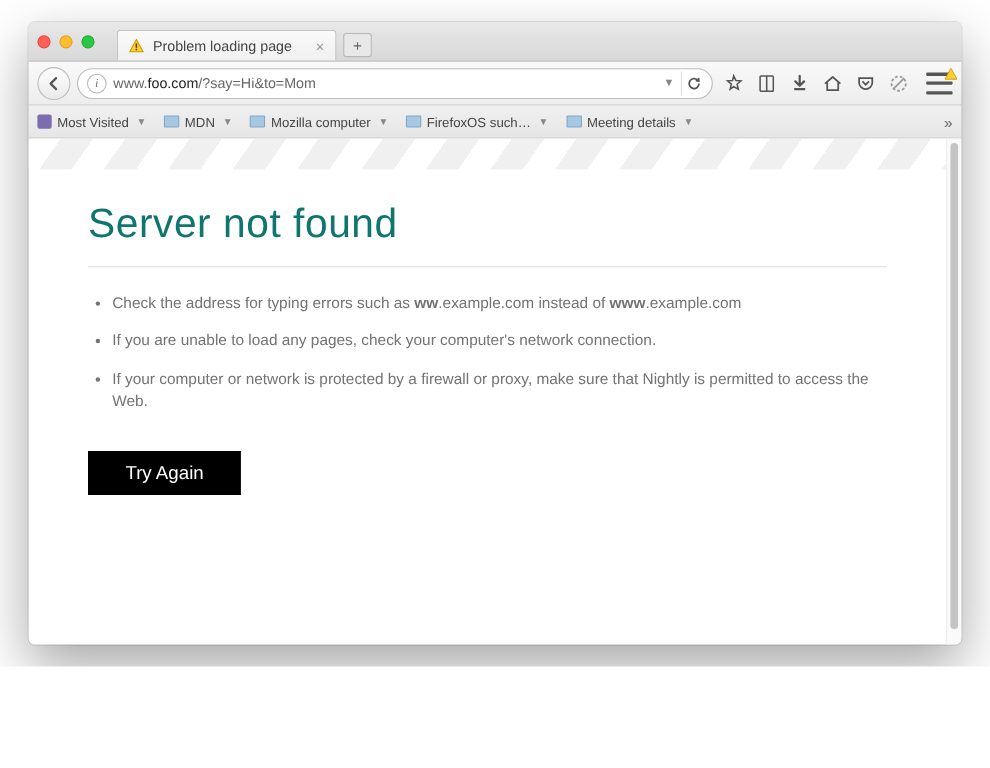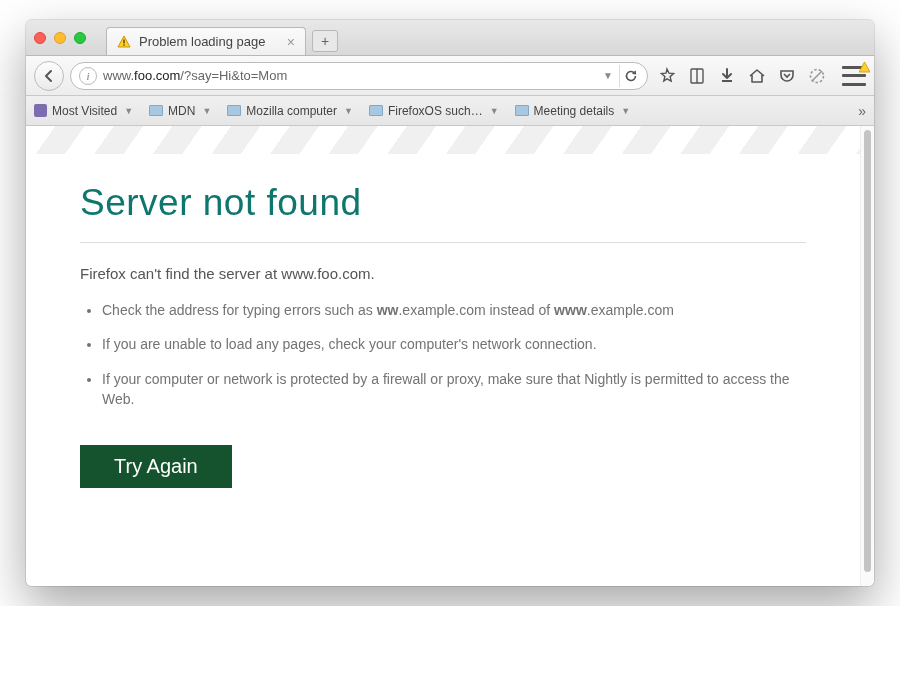--- a/index.html
+++ b/index.html
@@ -211,24 +211,24 @@
 }
 .error-body ul {
   padding-left: 22px;
   font-size: 14px;
   color: #737373;
   margin-top: 18px;
 }
 .error-body li { margin-bottom: 14px; line-height: 1.45; }
 .try-again {
   margin-top: 22px;
-  background: #14532d;
+  background: #000000;
   color: #fff;
   border: none;
-  font-size: 20px;
+  font-size: 17px;
   padding: 10px 34px;
   cursor: pointer;
 }
 .scrollbar {
   width: 14px;
   background: #fafafa;
   border-left: 1px solid #eee;
   position: relative;
 }
 .scrollbar .thumb {
@@ -364,23 +364,20 @@
     </div>
     <span class="overflow">»</span>
   </div>
 
   <div class="content-wrap">
     <div class="content">
       <div class="stripe"></div>
       <div class="error-body">
         <h1>Server not found</h1>
         <hr>
-        <p class="lead">
-          <span>Firefox can't find the server at </span><span>www.foo.com</span><span>.</span>
-        </p>
         <ul>
           <li>
             <span>Check the address for typing errors such as </span><strong>ww</strong><span>.example.com instead of </span><strong>www</strong><span>.example.com</span>
           </li>
           <li>If you are unable to load any pages, check your computer's network connection.</li>
           <li>If your computer or network is protected by a firewall or proxy, make sure that Nightly is permitted to access the Web.</li>
         </ul>
         <button class="try-again">Try Again</button>
       </div>
     </div>

